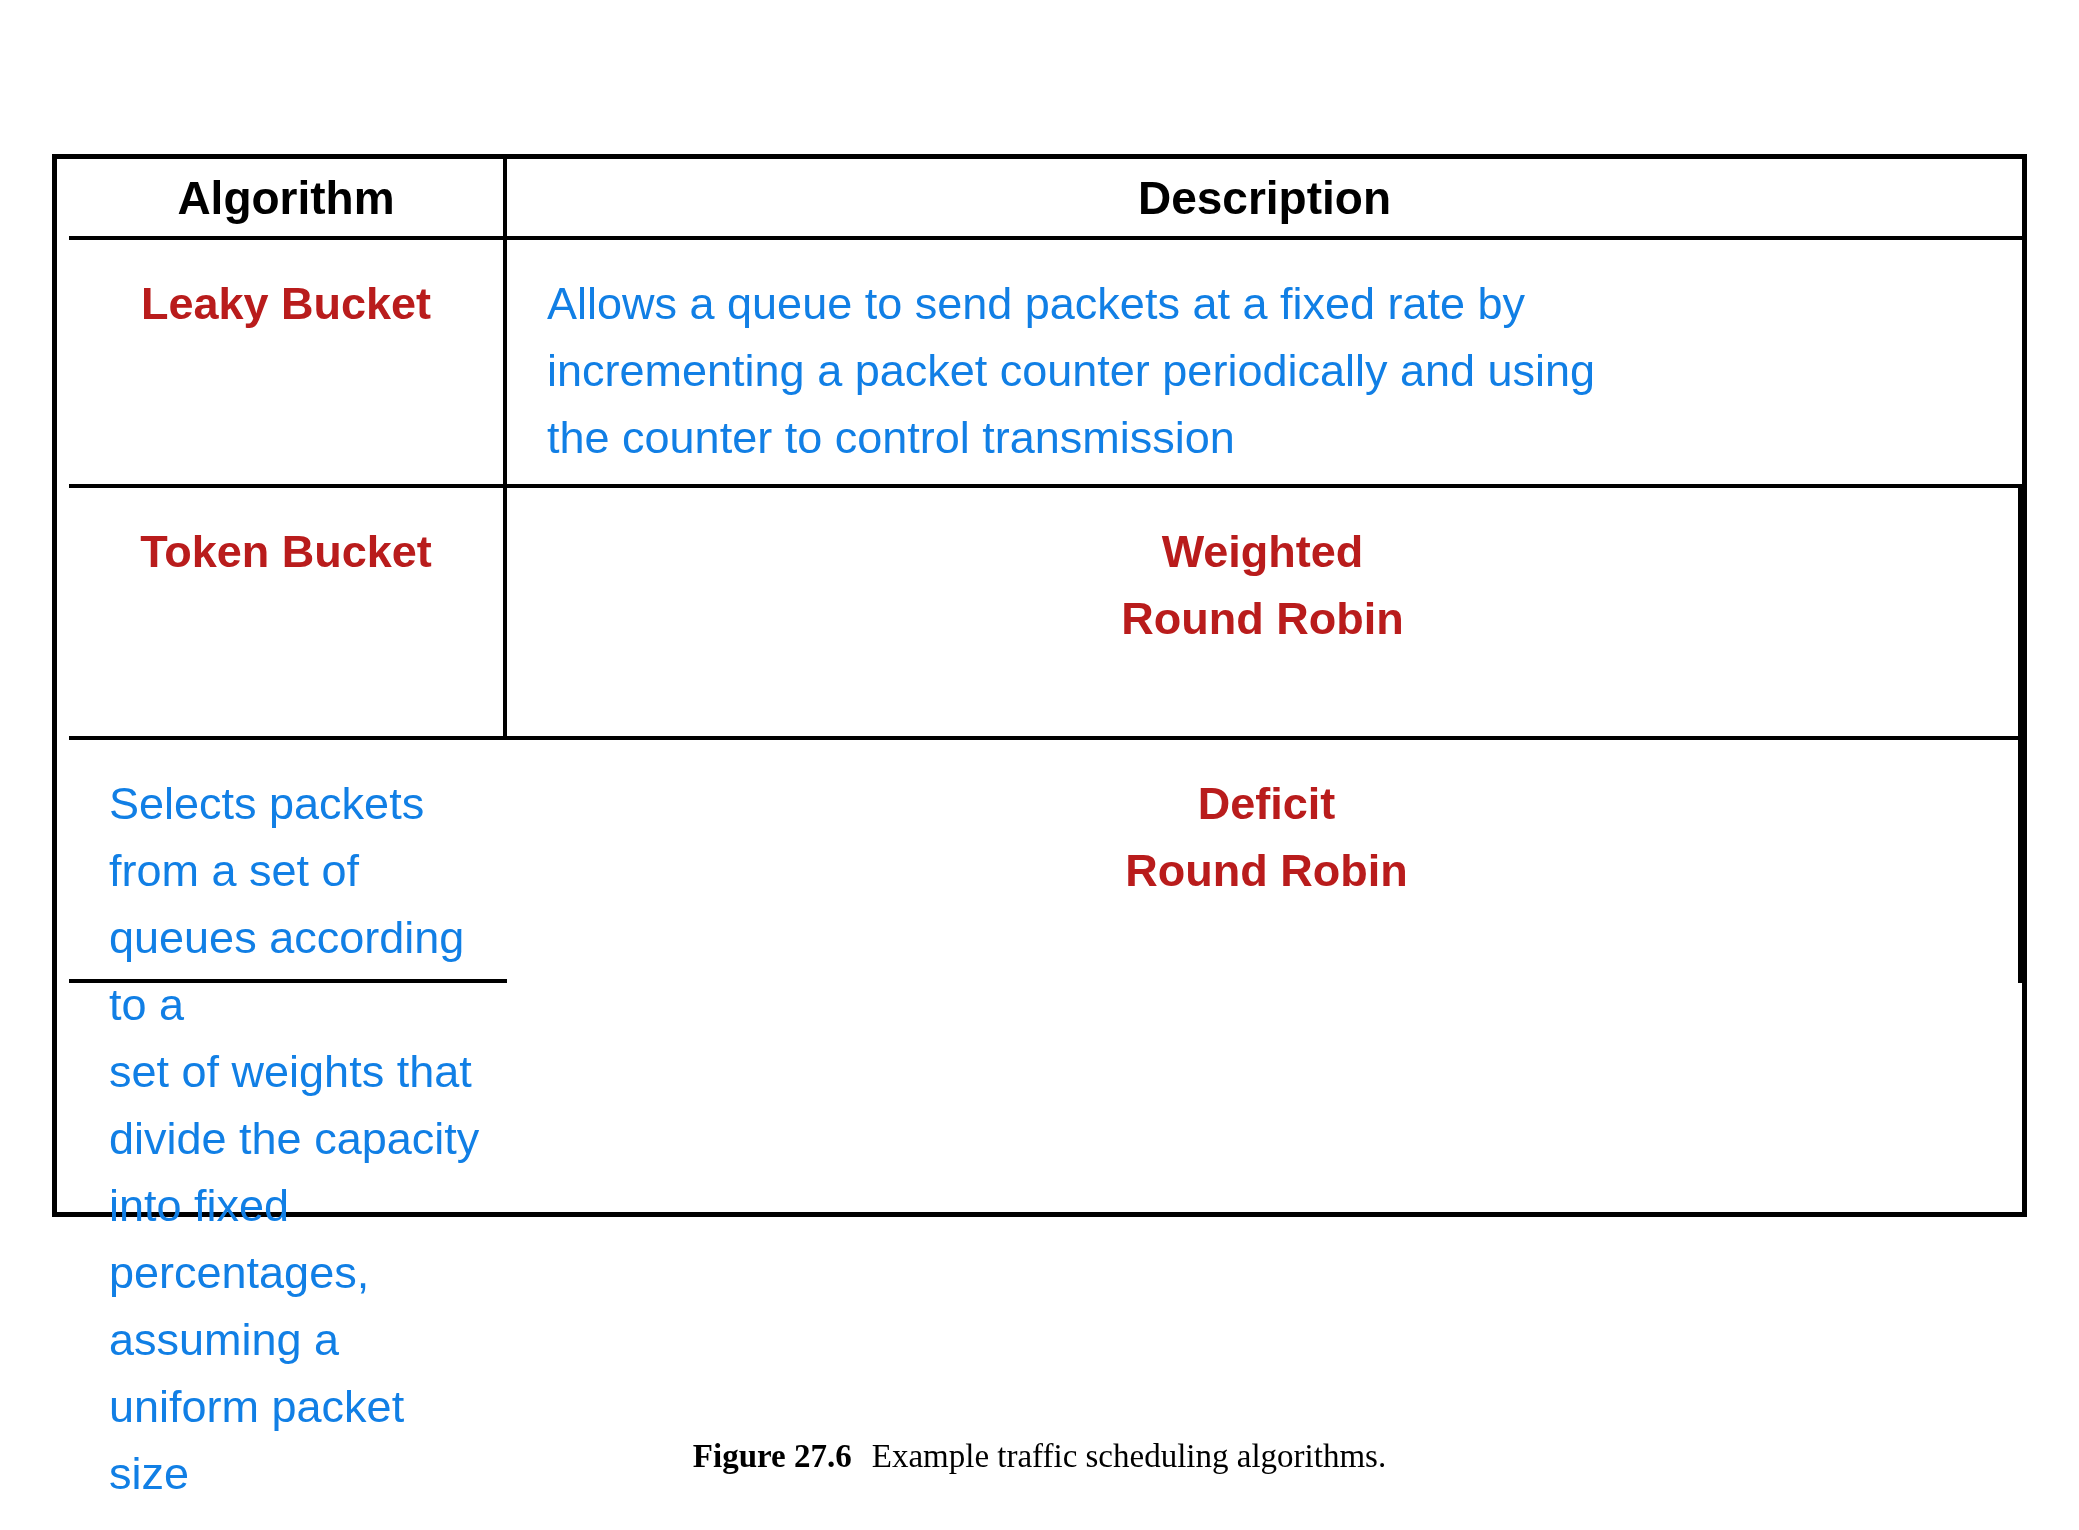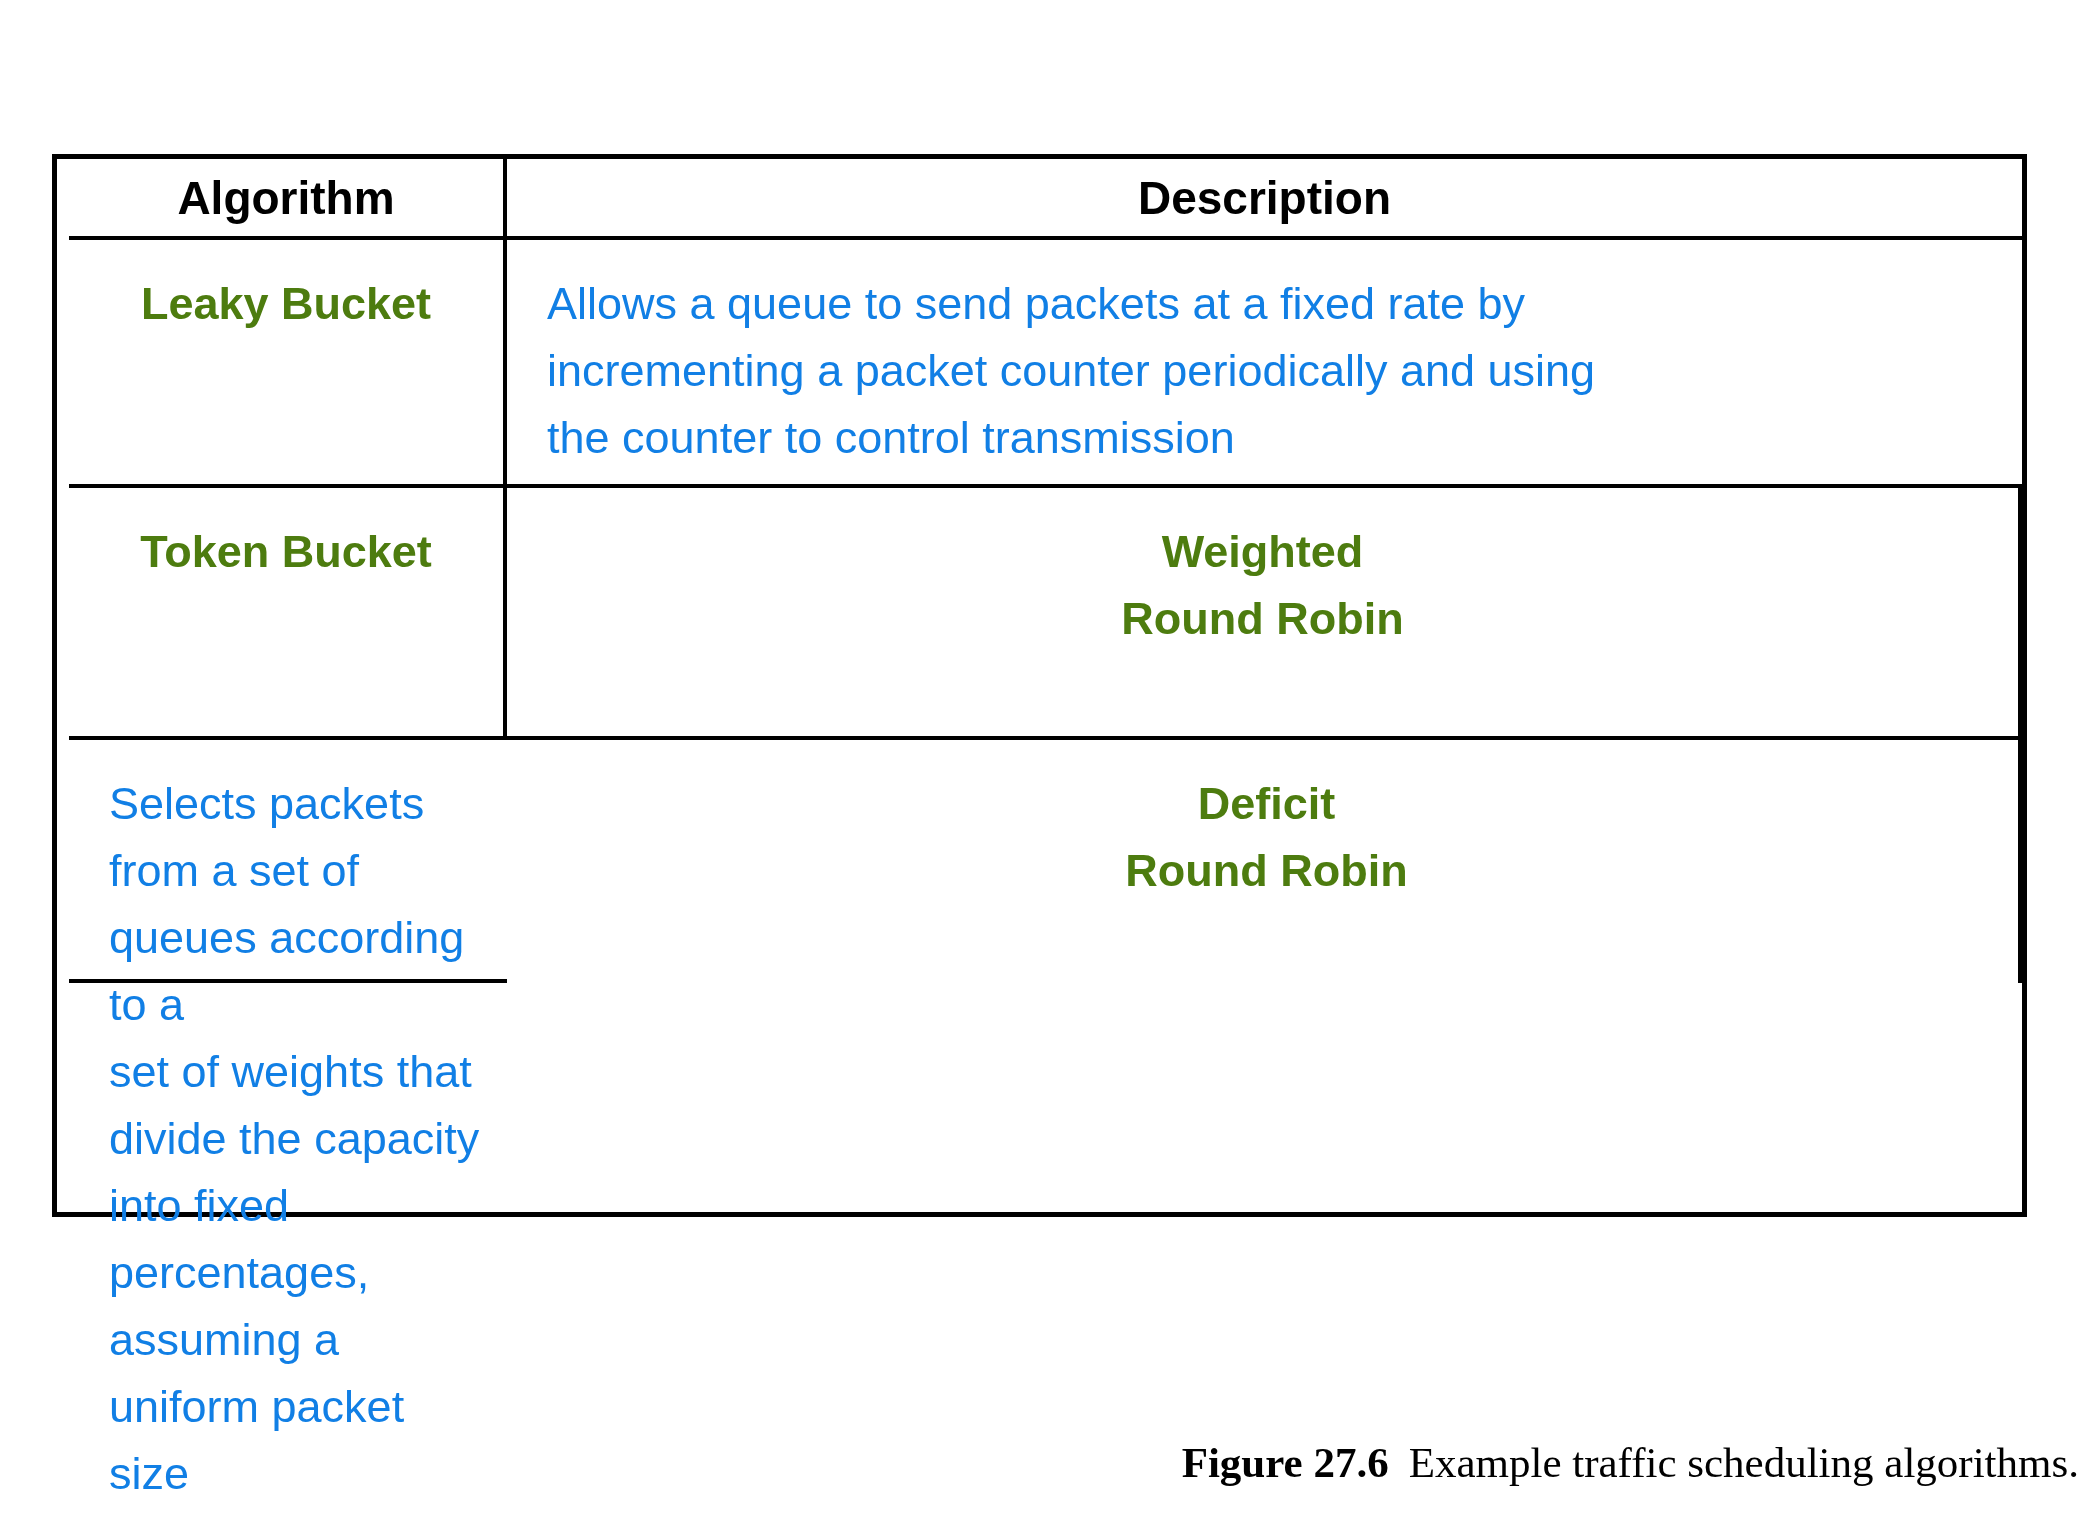--- a/index.html
+++ b/index.html
@@ -46,40 +46,40 @@
     font-weight: bold;
     font-size: 46px;
     color: #000000;
   }
   .algo-cell {
     padding-top: 30px;
     text-align: center;
     font-weight: bold;
     font-size: 45px;
     line-height: 67px;
-    color: #4d7c0f;
+    color: #b91c1c;
     white-space: pre-line;
   }
   .desc-cell {
     padding: 30px 18px 0 40px;
     text-align: left;
     font-weight: normal;
     font-size: 45px;
     line-height: 67px;
     color: #117FE5;
     white-space: pre-line;
   }
   .figure-caption {
     position: absolute;
     top: 1438px;
     left: 0;
     width: 100%;
-    text-align: right;
+    text-align: center;
     font-family: "Liberation Serif", serif;
-    font-size: 43px;
+    font-size: 33px;
     color: #000000;
     white-space: nowrap;
   }
   .caption-label {
     font-weight: bold;
     margin-right: 20px;
   }
 </style>
 </head>
 <body>

